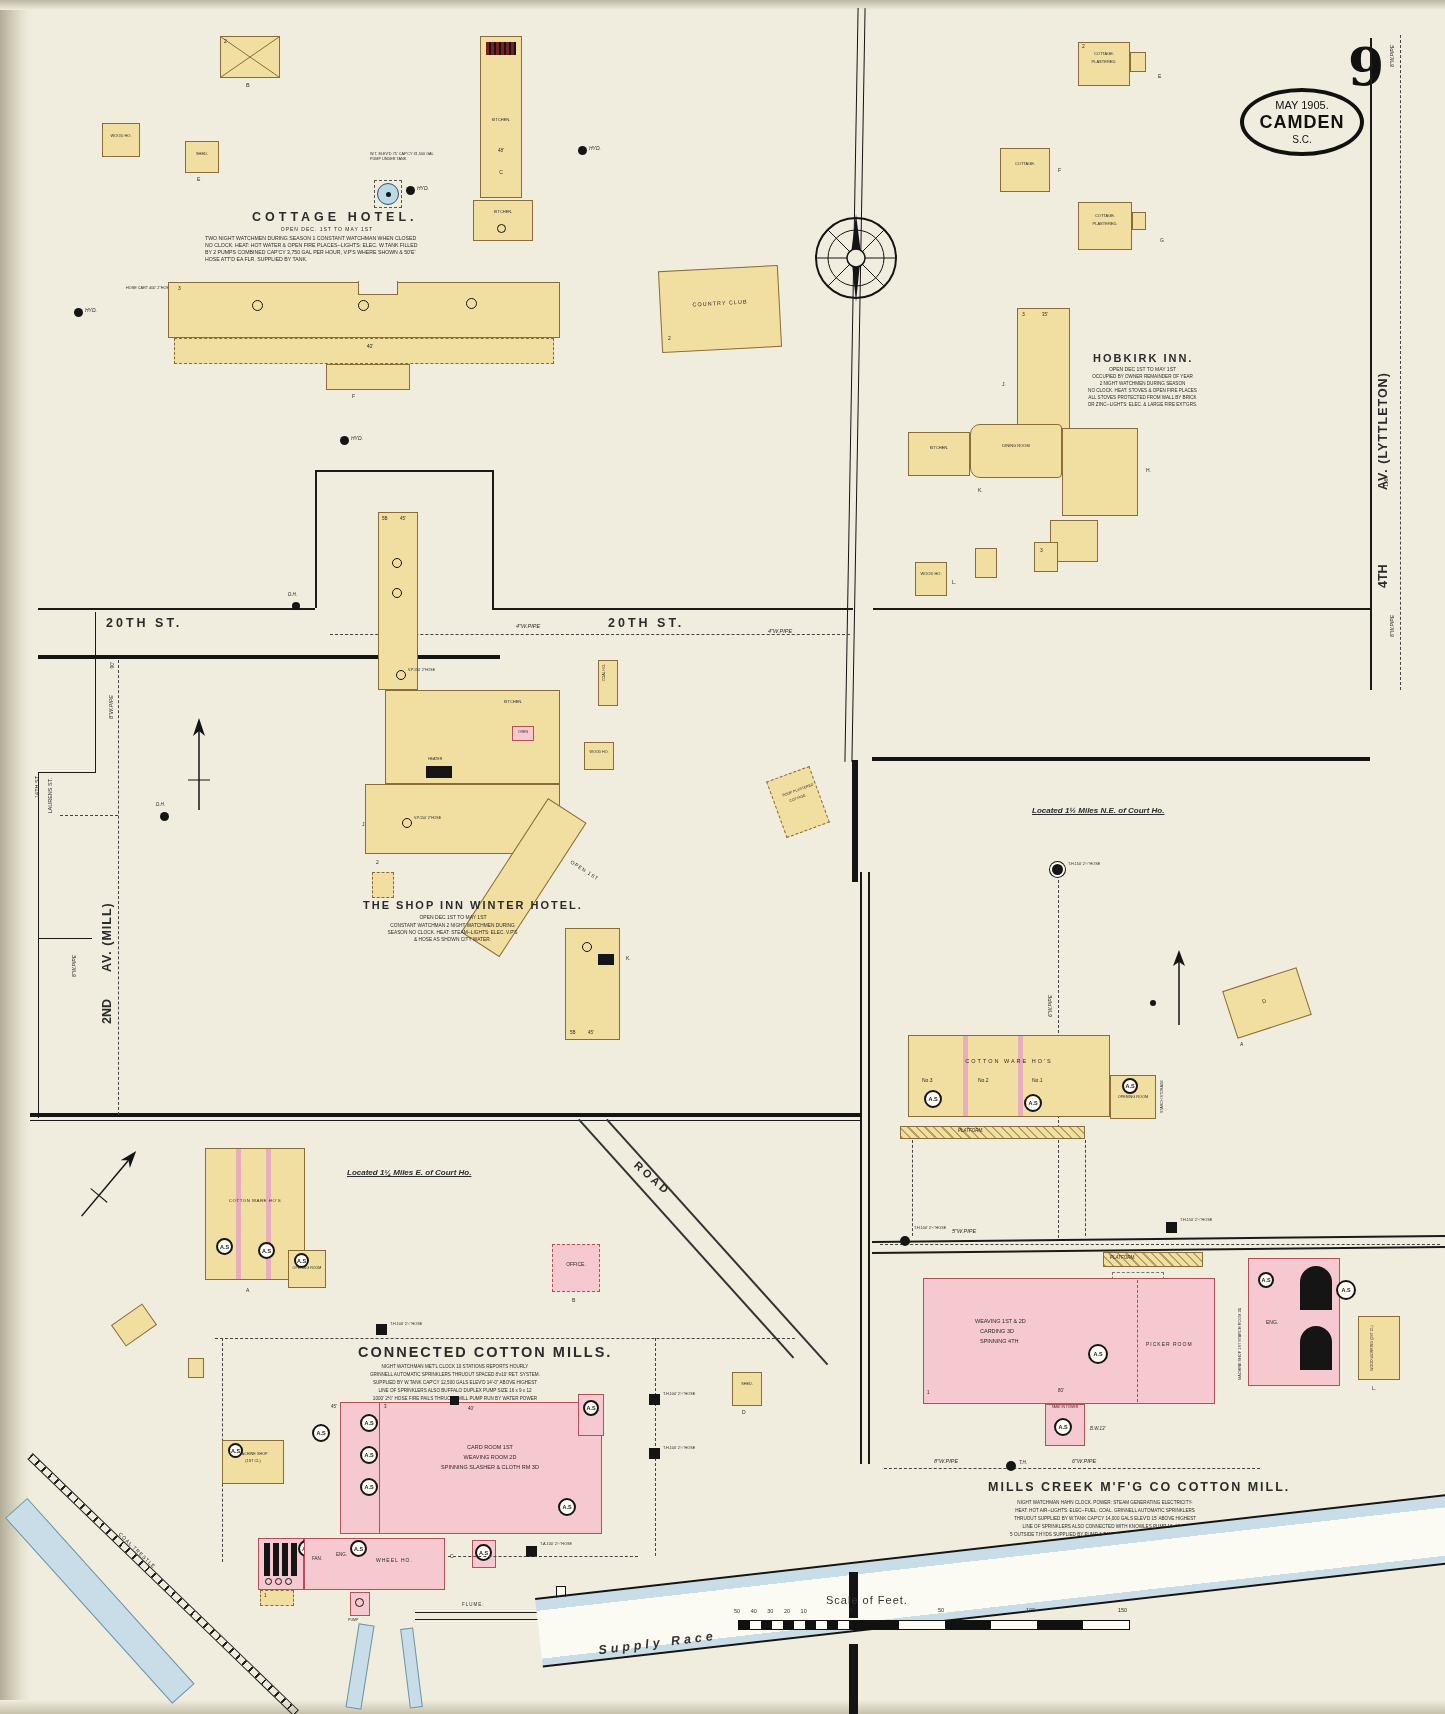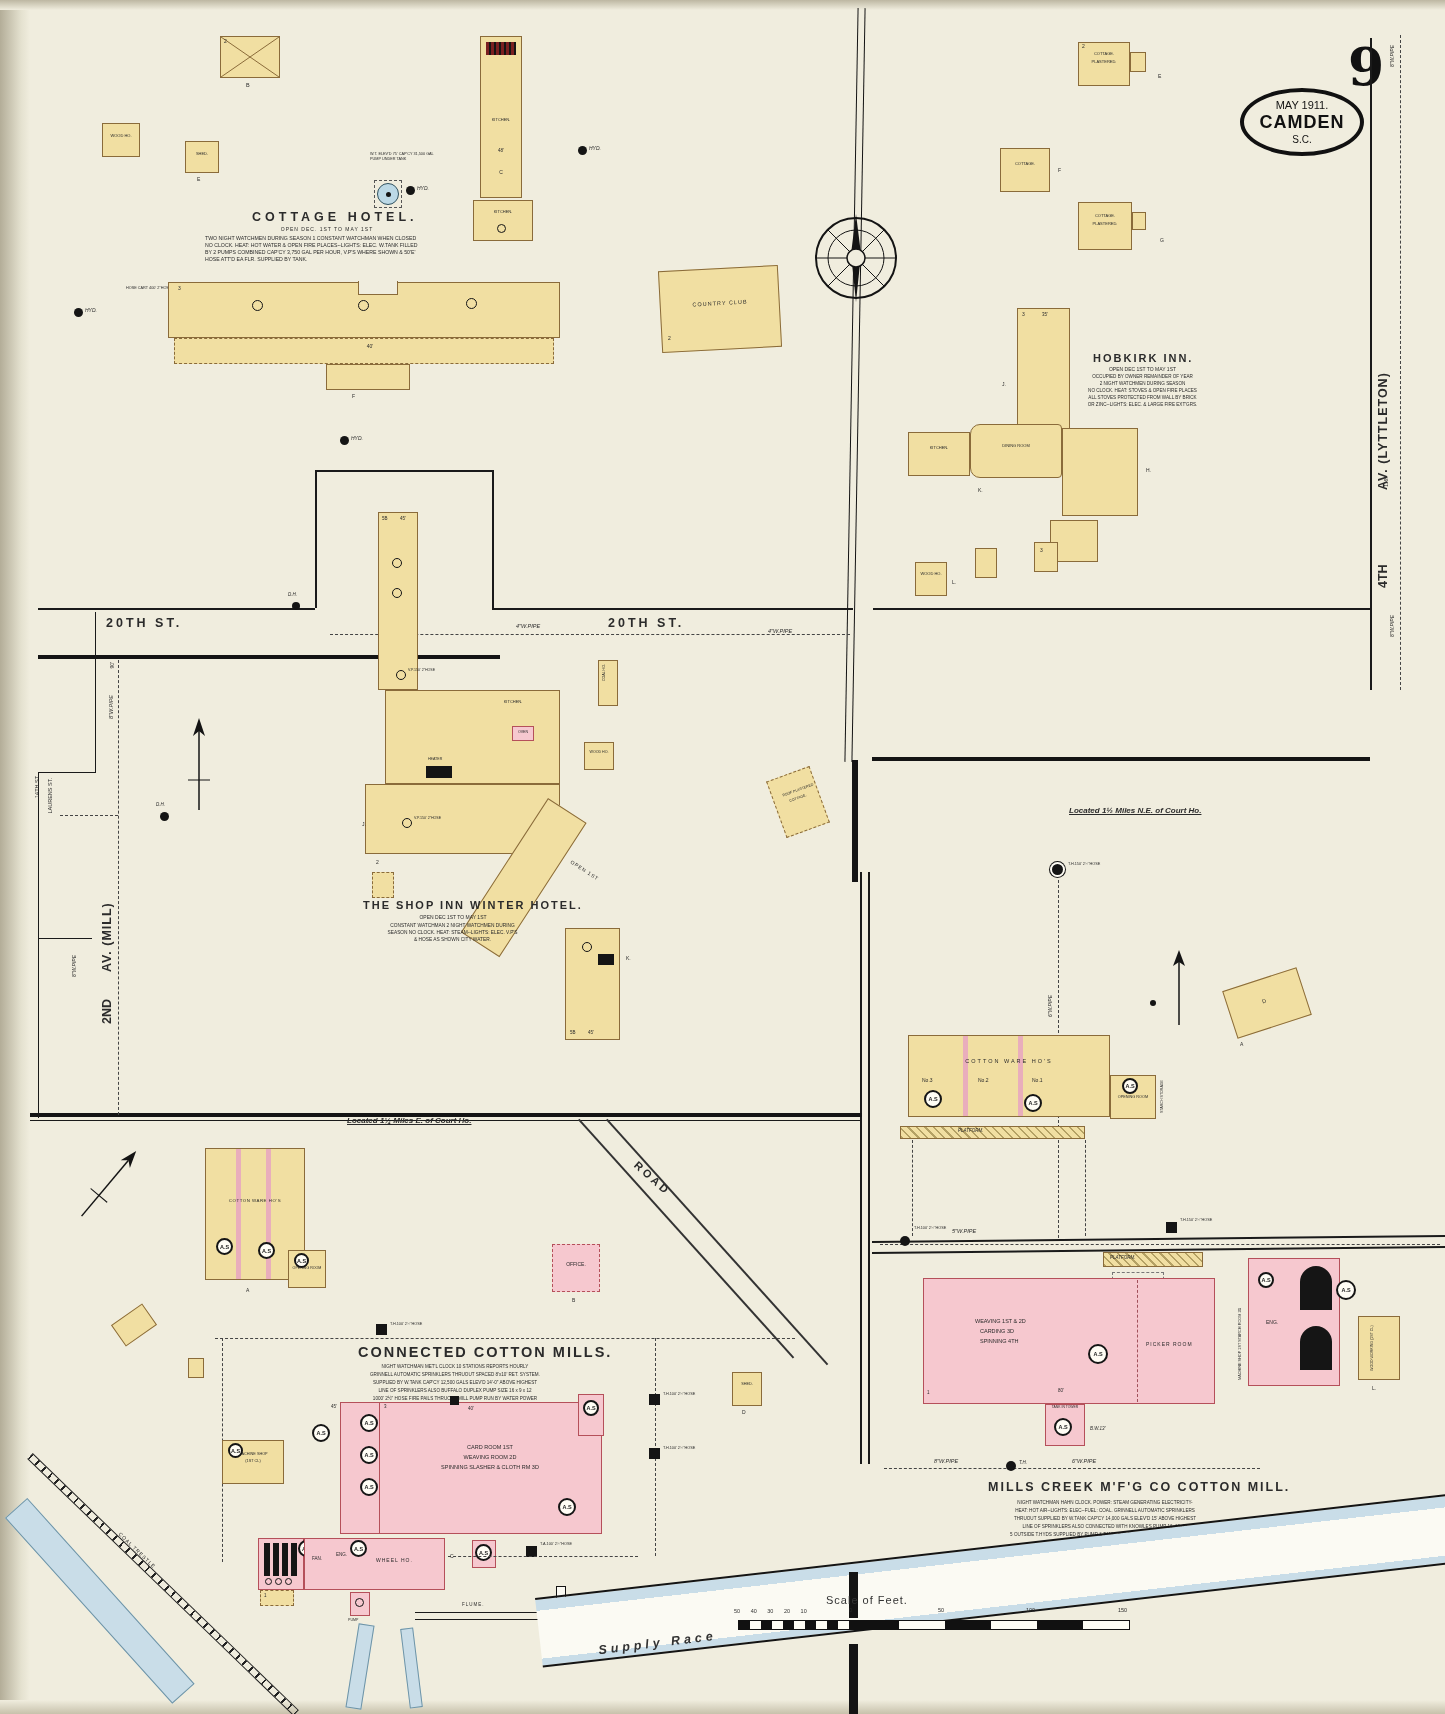--- a/index.html
+++ b/index.html
@@ -37,21 +37,21 @@
 <body>
 
 <div id="canvas">
 
   <div class="e edge-l"></div>
   <div class="e edge-t"></div>
   <div class="e edge-b"></div>
 
   <div class="e lb b" style="left:1348px;top:36px;font-family:'DejaVu Serif',serif;font-size:52px;color:#111;">9</div>
   <div class="e" style="left:1240px;top:88px;width:124px;height:68px;border:4px solid #111;border-radius:50%;">
-    <div class="e lb ct" style="left:0;top:7px;width:116px;font-size:11px;color:#111;">MAY 1911.</div>
+    <div class="e lb ct" style="left:0;top:7px;width:116px;font-size:11px;color:#111;">MAY 1905.</div>
     <div class="e lb ct b ls1" style="left:0;top:20px;width:116px;font-size:18px;color:#111;">CAMDEN</div>
     <div class="e lb ct" style="left:0;top:42px;width:116px;font-size:10px;color:#111;">S.C.</div>
   </div>
 
   <div class="e ln" style="left:1370px;top:38px;width:1.5px;height:652px;"></div>
   <div class="e dlnv" style="left:1400px;top:35px;height:655px;"></div>
   <div class="e lb vt i f4" style="left:1390px;top:45px;">8"W.PIPE</div>
   <div class="e lb vt i f4" style="left:1390px;top:615px;">8"W.PIPE</div>
   <div class="e lb vt b f12 ls1" style="left:1376px;top:255px;height:235px;">AV. (LYTTLETON)</div>
   <div class="e lb vt b f12" style="left:1376px;top:540px;height:48px;">4TH</div>
@@ -257,21 +257,21 @@
   <div class="e yb dsh" style="left:775px;top:772px;width:46px;height:60px;transform:rotate(-20deg);"></div>
   <div class="e lb ct" style="left:770px;top:788px;width:56px;font-size:3.6px;transform:rotate(-20deg);">ROOF PLASTERED</div>
   <div class="e lb ct" style="left:770px;top:796px;width:56px;font-size:3.6px;transform:rotate(-20deg);">COTTAGE.</div>
 
   <div class="e lb b f10 ls2" style="left:363px;top:899px;">THE SHOP INN WINTER HOTEL.</div>
   <div class="e lb f4 ct" style="left:363px;top:915px;width:180px;">OPEN DEC 1ST TO MAY 1ST</div>
   <div class="e lb ct" style="left:345px;top:923px;width:215px;font-size:4.8px;">CONSTANT WATCHMAN 2 NIGHT WATCHMEN DURING</div>
   <div class="e lb ct" style="left:345px;top:930px;width:215px;font-size:4.8px;">SEASON NO CLOCK. HEAT: STEAM--LIGHTS: ELEC. V.P'S</div>
   <div class="e lb ct" style="left:345px;top:937px;width:215px;font-size:4.8px;">&amp; HOSE AS SHOWN CITY WATER.</div>
 
-  <div class="e lb b i f7 u" style="left:1061px;top:806px;padding-left:8px;">Located 1½ Miles N.E. of Court Ho.</div>
+  <div class="e lb b i f7 u" style="left:1024px;top:806px;padding-left:8px;">Located 1½ Miles N.E. of Court Ho.</div>
   <div class="e sqm" style="left:1052px;top:864px;width:11px;height:11px;border-radius:50%;box-shadow:0 0 0 2px #fffdf5,0 0 0 3px #151515;"></div>
   <div class="e lb" style="left:1068px;top:862px;width:40px;font-size:3.8px;white-space:normal;">T.H.150' 2½"HOSE</div>
   <div class="e dlnv" style="left:1058px;top:880px;height:358px;"></div>
   <div class="e lb vt i f4" style="left:1048px;top:995px;">6"W.PIPE</div>
   <div class="e" style="left:1168px;top:950px;">
     <svg width="22" height="80">
         <line x1="11" y1="75" x2="11" y2="11" stroke="#141414" stroke-width="1.5"></line>
         <polygon points="11,0 17,16 11,12 5,16" fill="#141414"></polygon>
       </svg>
   </div>
@@ -341,21 +341,21 @@
   <div class="e lb f3 i" style="left:1019px;top:1460px;">T.H.</div>
   <div class="e lb f5 i" style="left:1072px;top:1458px;">6"W.PIPE</div>
 
   <div class="e lb b f12 ls2" style="left:988px;top:1480px;">MILLS CREEK M'F'G CO COTTON MILL.</div>
   <div class="e lb ct" style="left:965px;top:1500px;width:280px;font-size:4.6px;">NIGHT WATCHMAN HAHN CLOCK. POWER: STEAM GENERATING ELECTRICITY-</div>
   <div class="e lb ct" style="left:965px;top:1508px;width:280px;font-size:4.6px;">HEAT: HOT AIR--LIGHTS: ELEC--FUEL: COAL. GRINNELL AUTOMATIC SPRINKLERS</div>
   <div class="e lb ct" style="left:965px;top:1516px;width:280px;font-size:4.6px;">THRUOUT SUPPLIED BY W.TANK CAP'CY 14,000 GALS ELEV'D 15' ABOVE HIGHEST</div>
   <div class="e lb ct" style="left:965px;top:1524px;width:280px;font-size:4.6px;">LINE OF SPRINKLERS ALSO CONNECTED WITH KNOWLES PUMP 16x10x12</div>
   <div class="e lb ct" style="left:965px;top:1532px;width:280px;font-size:4.6px;">5 OUTSIDE T.HYDS SUPPLIED BY PUMP &amp; TANK. 800' 2½" HOSE FIRE PAILS THRUOUT.</div>
 
-  <div class="e lb b i f7 u" style="left:347px;top:1116px;">Located 1¼ Miles E. of Court Ho.</div>
+  <div class="e lb b i f7 u" style="left:347px;top:1168px;">Located 1¼ Miles E. of Court Ho.</div>
 
   <div class="e yb" style="left:205px;top:1148px;width:100px;height:132px;"></div>
   <div class="e stripe" style="left:236px;top:1149px;width:5px;height:130px;"></div>
   <div class="e stripe" style="left:266px;top:1149px;width:5px;height:130px;"></div>
   <div class="e lb ct" style="left:203px;top:1198px;width:104px;font-size:4.4px;letter-spacing:.5px;">COTTON WARE HO'S</div>
   <div class="e asym" style="left:216px;top:1238px;width:17px;height:17px;">A.S</div>
   <div class="e asym" style="left:258px;top:1242px;width:17px;height:17px;">A.S</div>
   <div class="e yb" style="left:288px;top:1250px;width:38px;height:38px;"></div>
   <div class="e lb ct" style="left:288px;top:1266px;width:38px;font-size:3.6px;white-space:normal;">OPENING ROOM</div>
   <div class="e asym" style="left:294px;top:1253px;width:15px;height:15px;">A.S</div>

